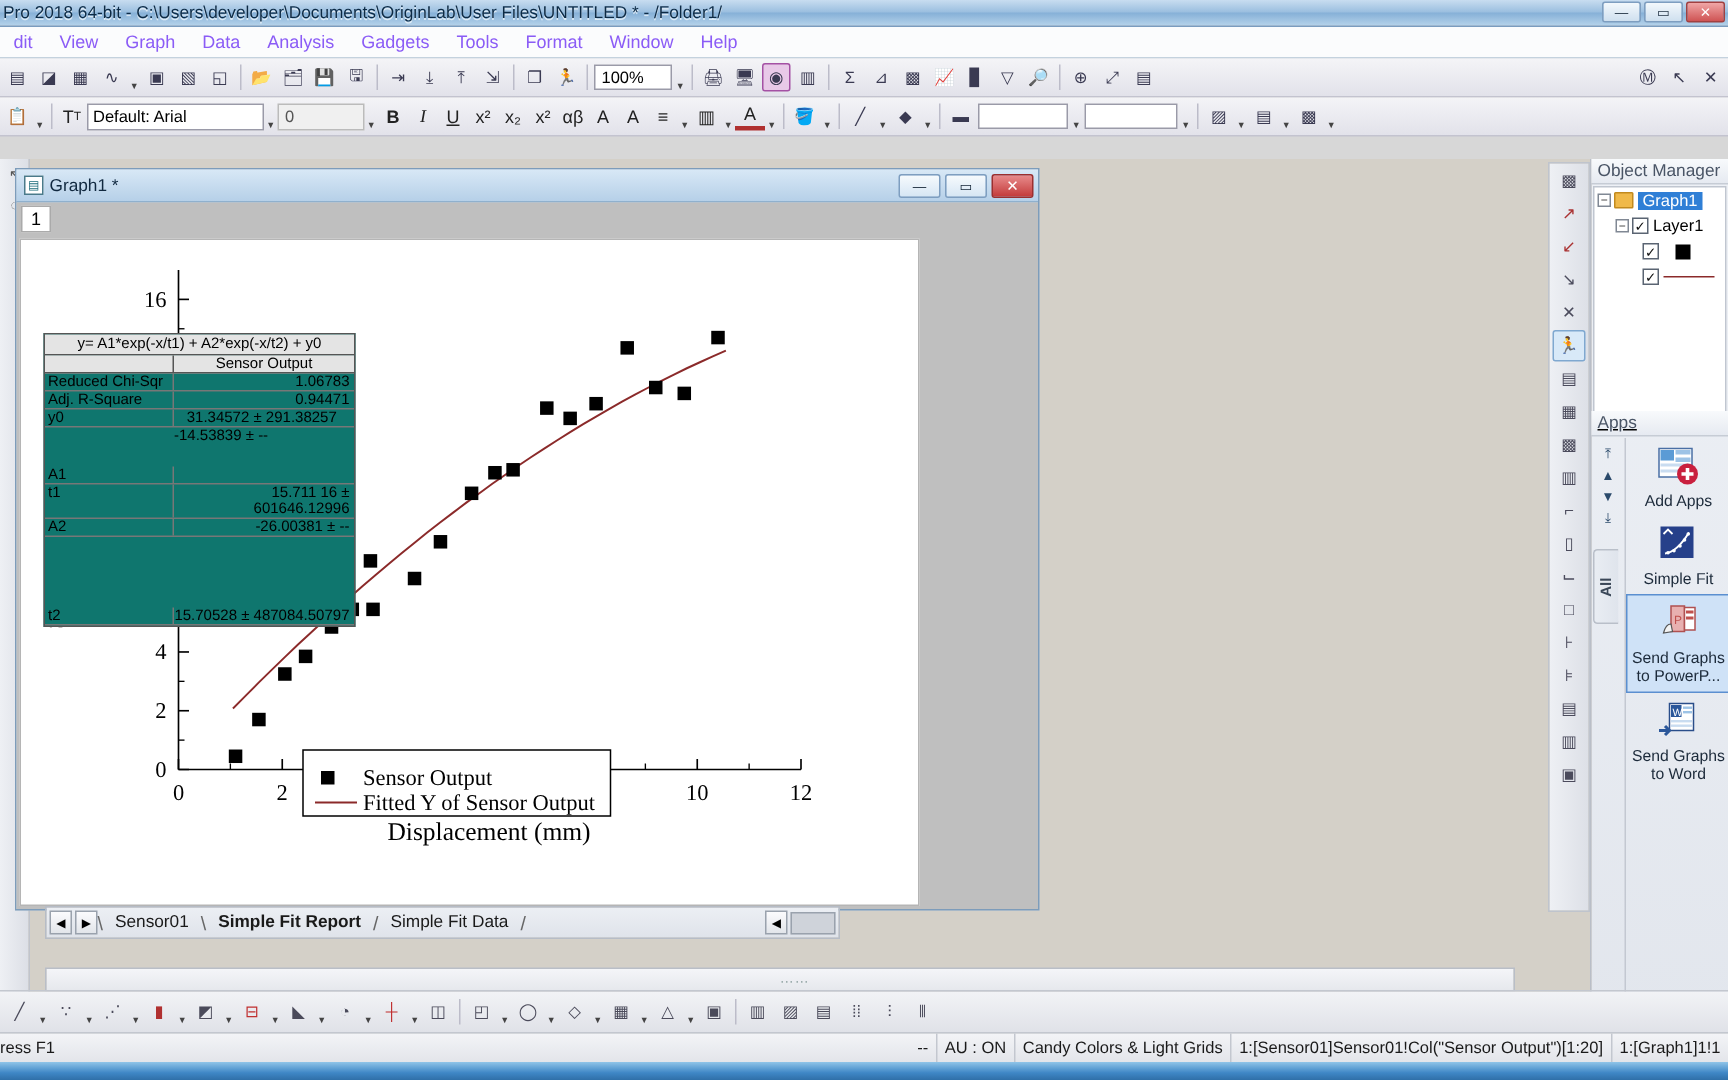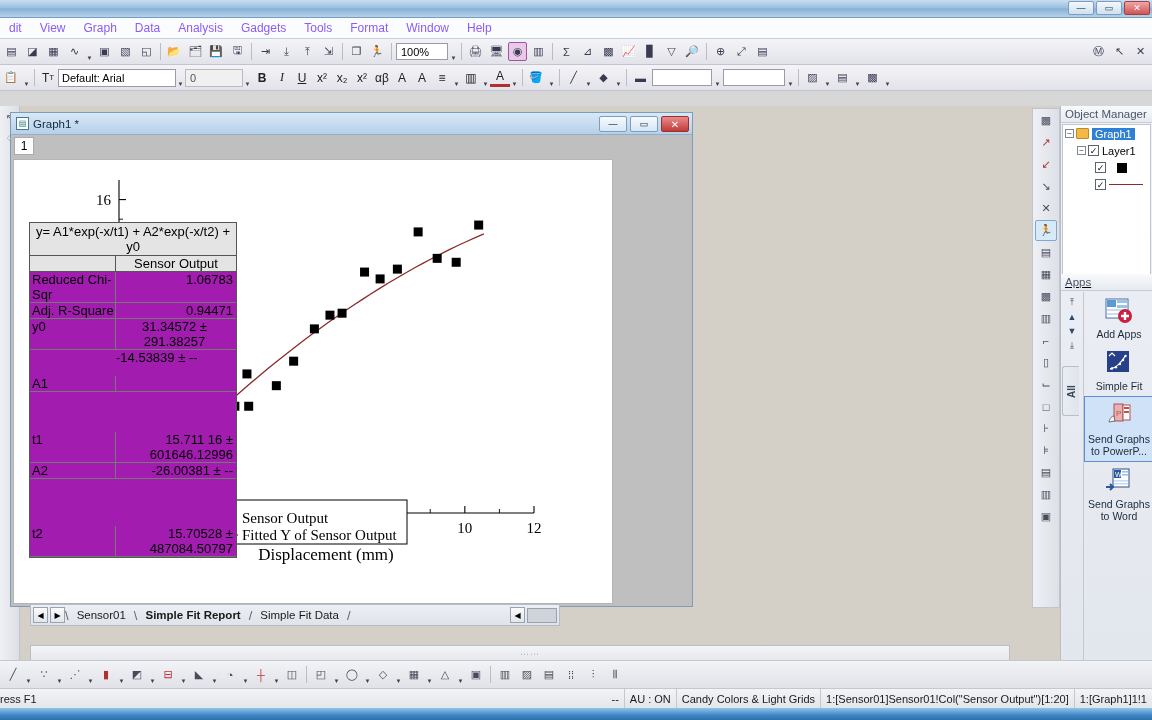--- a/index.html
+++ b/index.html
@@ -126,20 +126,21 @@
   #vtool{ position:absolute; right:92px; top:108px; width:28px; height:500px;
     background:linear-gradient(90deg,#eef0f4,#dde0e7); border:1px solid #bfc4cd;}
   #vtool .vb{ width:22px;height:21px;margin:1px 2px;display:flex;align-items:center;justify-content:center;
     font-size:11px;color:#4b4b5c;border:1px solid transparent;border-radius:2px;}
   #vtool .vb.act{ border-color:#7fa8d0; background:#d8e9f8;}
 </style>
 </head>
 <body>
 
 <div id="titlebar">
+  <div class="ttl">Pro 2018 64-bit - C:\Users\developer\Documents\OriginLab\User Files\UNTITLED * - /Folder1/</div>
   <div id="winbtns">
     <div class="wb">—</div>
     <div class="wb">▭</div>
     <div class="wb close">✕</div>
   </div>
 </div>
 
 <div id="menubar">
   <div class="mi">dit</div>
   <div class="mi">View</div>
@@ -362,21 +363,21 @@
 
         <g>
           <rect x="188" y="340" width="205" height="44" fill="#fff" stroke="#000" stroke-width="1"></rect>
           <rect x="200" y="354" width="9" height="9" fill="#000"></rect>
           <text id="lg0" x="228" y="363" font-family="'Liberation Serif',serif" font-size="15">Sensor Output</text>
           <line x1="196" y1="375" x2="224" y2="375" stroke="#8b2a2a" stroke-width="1.3"></line>
           <text id="lg1" x="228" y="380" font-family="'Liberation Serif',serif" font-size="15">Fitted Y of Sensor Output</text>
         </g>
       </svg>
 
-      <div style="position:absolute;left:15px;top:62px;width:208px;background:#a21caf;border:1px solid #555;font-size:13px;font-family:'Liberation Sans',sans-serif;">
+      <div style="position:absolute;left:15px;top:62px;width:208px;background:#0f766e;border:1px solid #555;font-size:10px;font-family:'Liberation Sans',sans-serif;">
         <div style="background:#e4e4e4;border-bottom:1px solid #555;text-align:center;padding:1px 0;">y= A1*exp(-x/t1) + A2*exp(-x/t2) + y0</div>
         <div style="display:flex;border-bottom:1px solid #555;background:#e4e4e4;">
           <div style="width:86px;border-right:1px solid #555;">&nbsp;</div>
           <div style="flex:1;text-align:center;">Sensor Output</div>
         </div>
         <div id="fitrows">
             <div class="trowf" style="display: flex; border-bottom: 1px solid rgb(119, 119, 119);">
               <div style="width: 86px; border-right: 1px solid rgb(119, 119, 119); padding-left: 2px;">Reduced Chi-Sqr</div>
               <div style="flex: 1 1 0%; text-align: right; padding-right: 3px;">1.06783</div>
             </div>
@@ -385,21 +386,21 @@
               <div style="flex: 1 1 0%; text-align: right; padding-right: 3px;">0.94471</div>
             </div>
             <div class="trowf" style="display: flex; border-bottom: 1px solid rgb(119, 119, 119);">
               <div style="width: 86px; border-right: 1px solid rgb(119, 119, 119); padding-left: 2px;">y0</div>
               <div style="flex: 1 1 0%; text-align: center; padding-right: 3px;">31.34572 ± 291.38257</div>
             </div>
             <div class="trowf" style="display: flex; border-bottom: 1px solid rgb(119, 119, 119);">
               <div style="width: 86px; border-right: 1px solid rgb(119, 119, 119); padding-left: 2px; margin-top: 26px;">A1</div>
               <div style="flex: 1 1 0%; padding-right: 3px;">-14.53839 ± --</div>
             </div>
-            <div class="trowf" style="display: flex; border-bottom: 1px solid rgb(119, 119, 119); margin-top: 40px;">
+            <div class="trowf" style="display: flex; border-bottom: 1px solid rgb(119, 119, 119);">
               <div style="width: 86px; border-right: 1px solid rgb(119, 119, 119); padding-left: 2px;">t1</div>
               <div style="flex: 1 1 0%; text-align: right; padding-right: 3px;">15.711 16 ± 601646.12996</div>
             </div>
             <div class="trowf" style="display: flex; border-bottom: 1px solid rgb(119, 119, 119);">
               <div style="width: 86px; border-right: 1px solid rgb(119, 119, 119); padding-left: 2px;">A2</div>
               <div style="flex: 1 1 0%; text-align: right; padding-right: 3px;">-26.00381 ± --</div>
             </div>
             <div class="trowf" style="display: flex; border-bottom: 1px solid rgb(119, 119, 119); margin-top: 47px;">
               <div style="width: 86px; border-right: 1px solid rgb(119, 119, 119); padding-left: 2px;">t2</div>
               <div style="flex: 1 1 0%; text-align: right; padding-right: 3px;">15.70528 ± 487084.50797</div>

